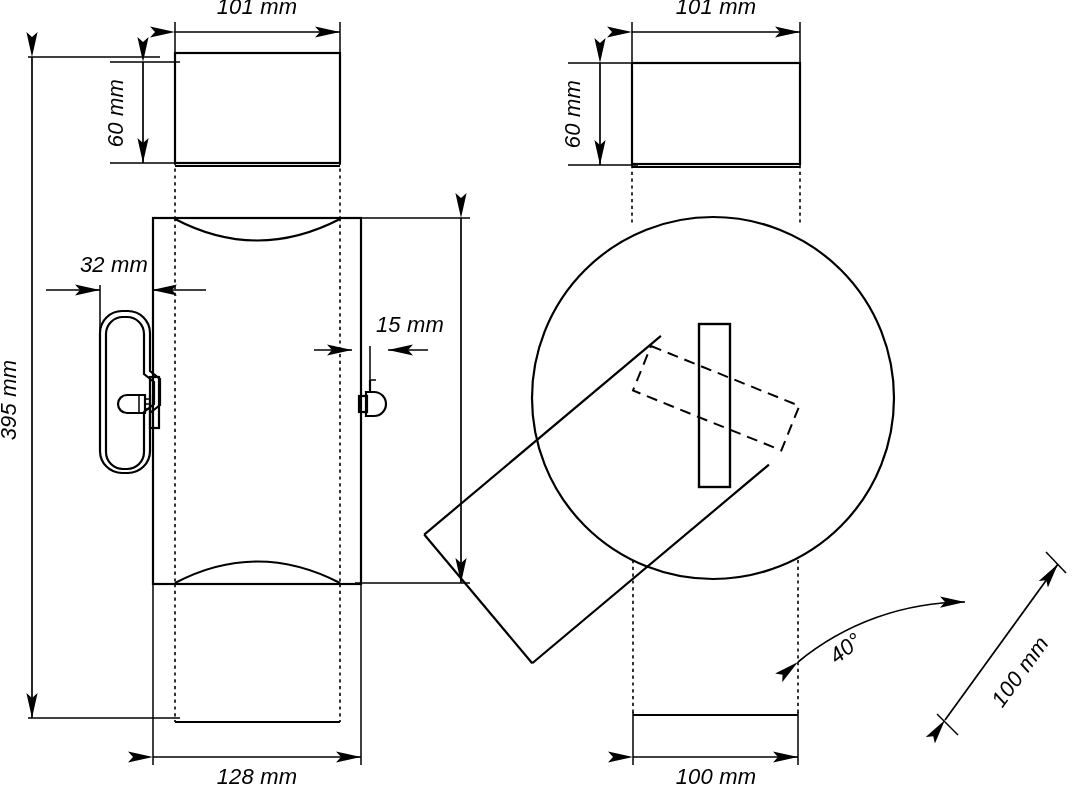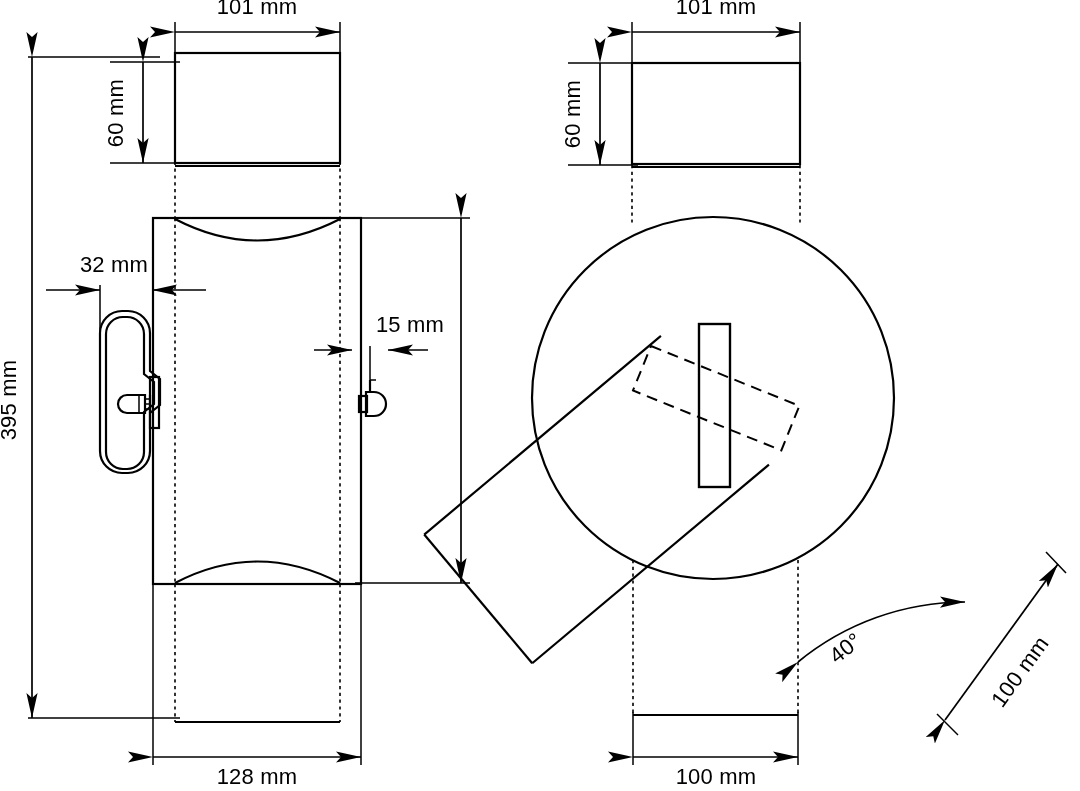--- a/index.html
+++ b/index.html
@@ -12,20 +12,21 @@
     width: 1080px;
     height: 791px;
     font-family: "Liberation Sans", sans-serif;
     overflow: hidden;
   }
   #drawing-root {
     position: relative;
     width: 1080px;
     height: 791px;
     background: #0f766e;
+    font-style: italic;
   }
   svg#drawing {
     display: block;
     width: 1080px;
     height: 791px;
   }
   .obj    { fill: none; stroke: #000000; stroke-width: 2.2; stroke-linejoin: miter; stroke-linecap: butt; }
   .thin   { fill: none; stroke: #000000; stroke-width: 1.5; stroke-linecap: butt; }
   .dash   { fill: none; stroke: #000000; stroke-width: 2.0; stroke-dasharray: 11 7; stroke-linecap: butt; }
   .dashfine { fill: none; stroke: #000000; stroke-width: 1.6; stroke-dasharray: 3.2 3.6; stroke-linecap: butt; }

